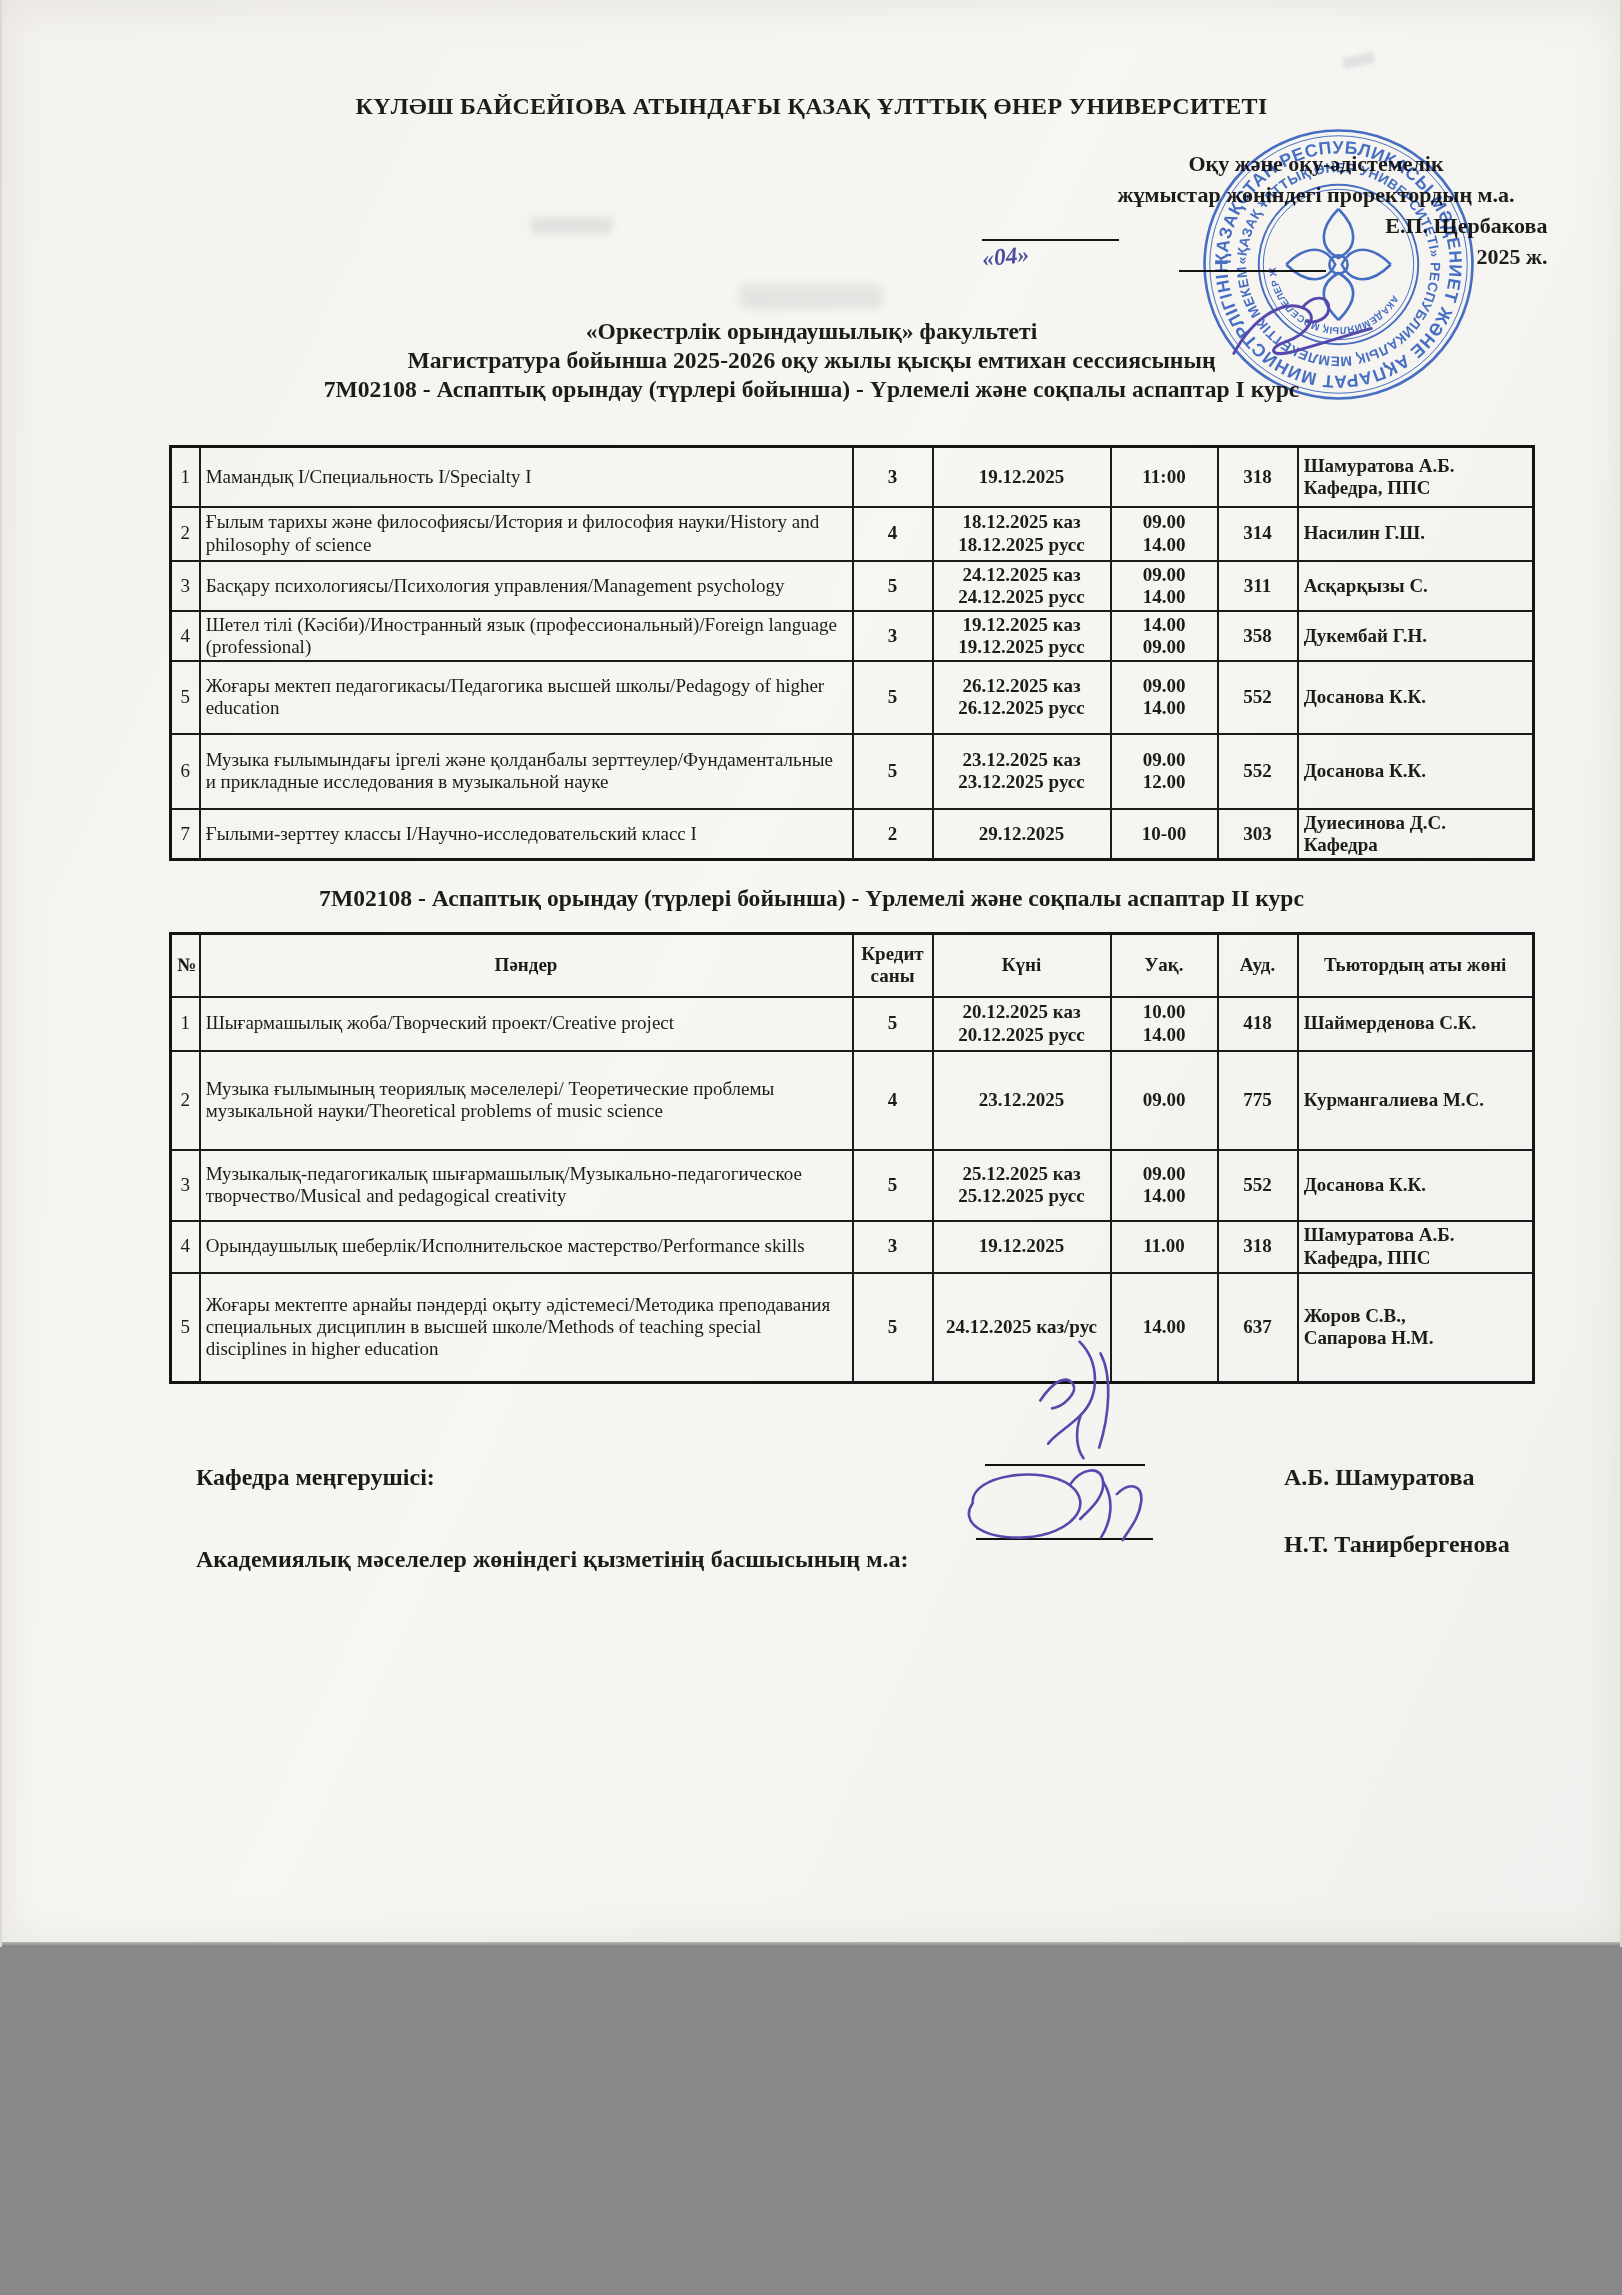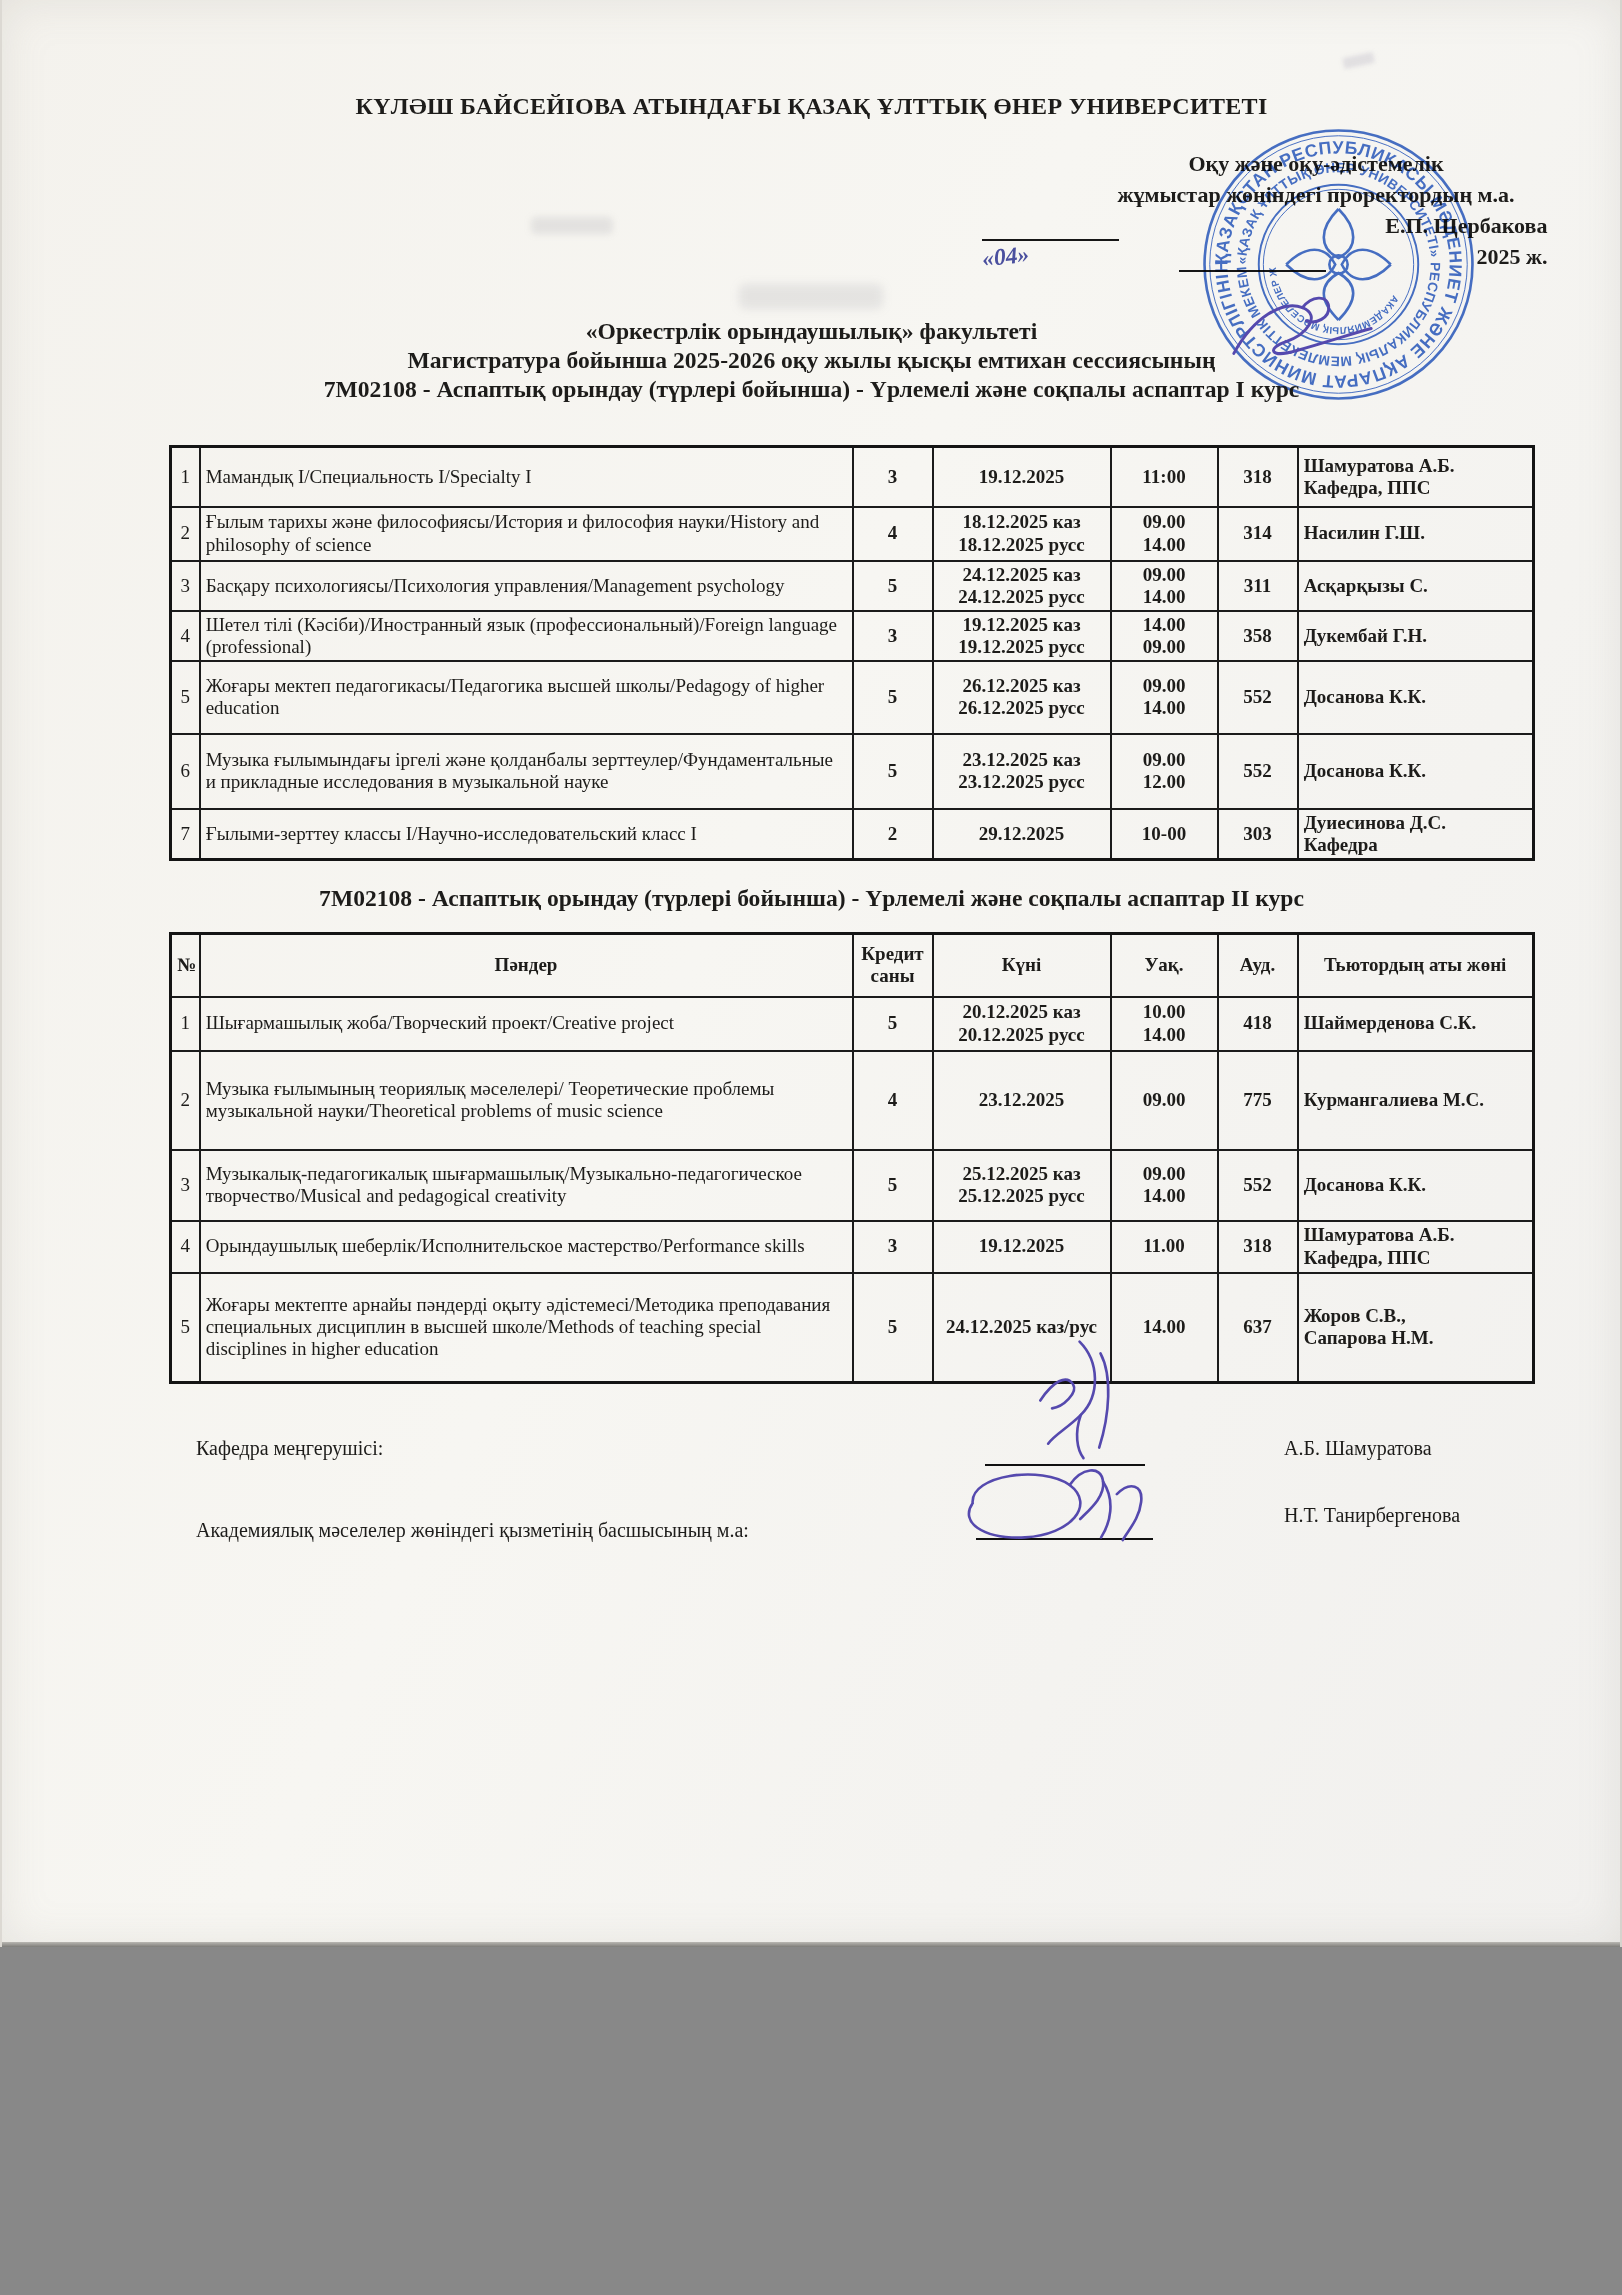--- a/index.html
+++ b/index.html
@@ -94,21 +94,21 @@
   .t1 tbody tr:nth-child(6){height:75px;}
   .t1 tbody tr:nth-child(7){height:51px;}
   
   .t2 thead tr{height:63px;}
   .t2 tbody tr:nth-child(1){height:54px;}
   .t2 tbody tr:nth-child(2){height:99px;}
   .t2 tbody tr:nth-child(3){height:71px;}
   .t2 tbody tr:nth-child(4){height:52px;}
   .t2 tbody tr:nth-child(5){height:110px;}
 
-  .sg{position:absolute;font-weight:normal;font-size:20px;}
+  .sg{position:absolute;font-weight:bold;font-size:24px;margin-top:27px;}
   #sgl1{left:196px;top:1437px;}
   #sgn1{left:1284px;top:1437px;}
   #sgl2{left:196px;top:1519px;}
   #sgn2{left:1284px;top:1504px;}
   .sgline{position:absolute;border-bottom:2.6px solid #101010;}
   #sgu1{left:985px;top:1440px;width:160px;height:23.6px;}
   #sgu2{left:976px;top:1514px;width:177px;height:23.6px;}
 </style>
 </head>
 <body>

